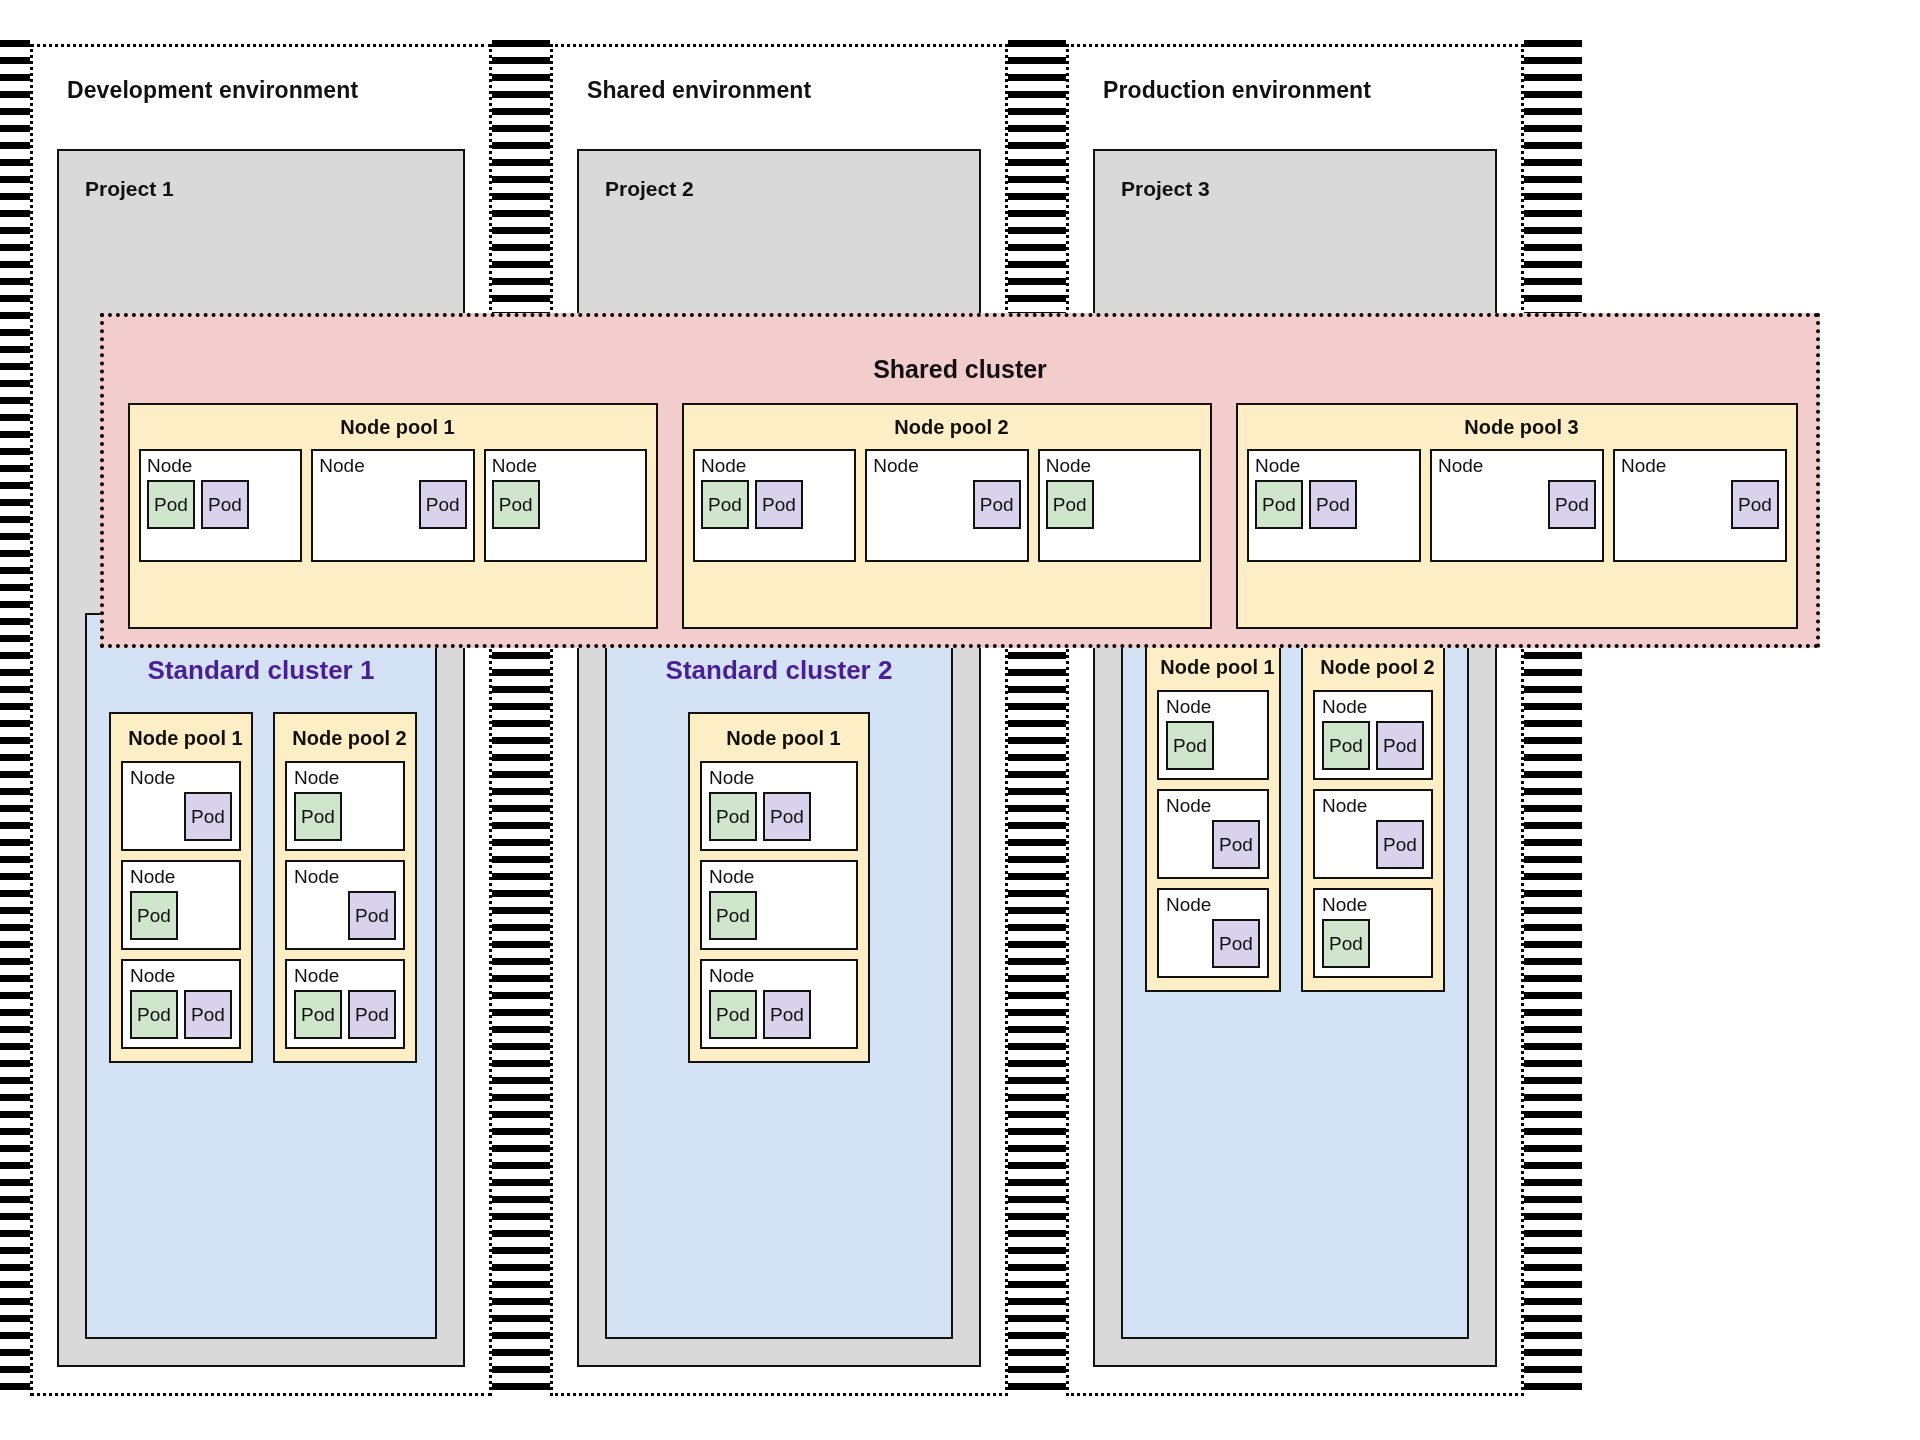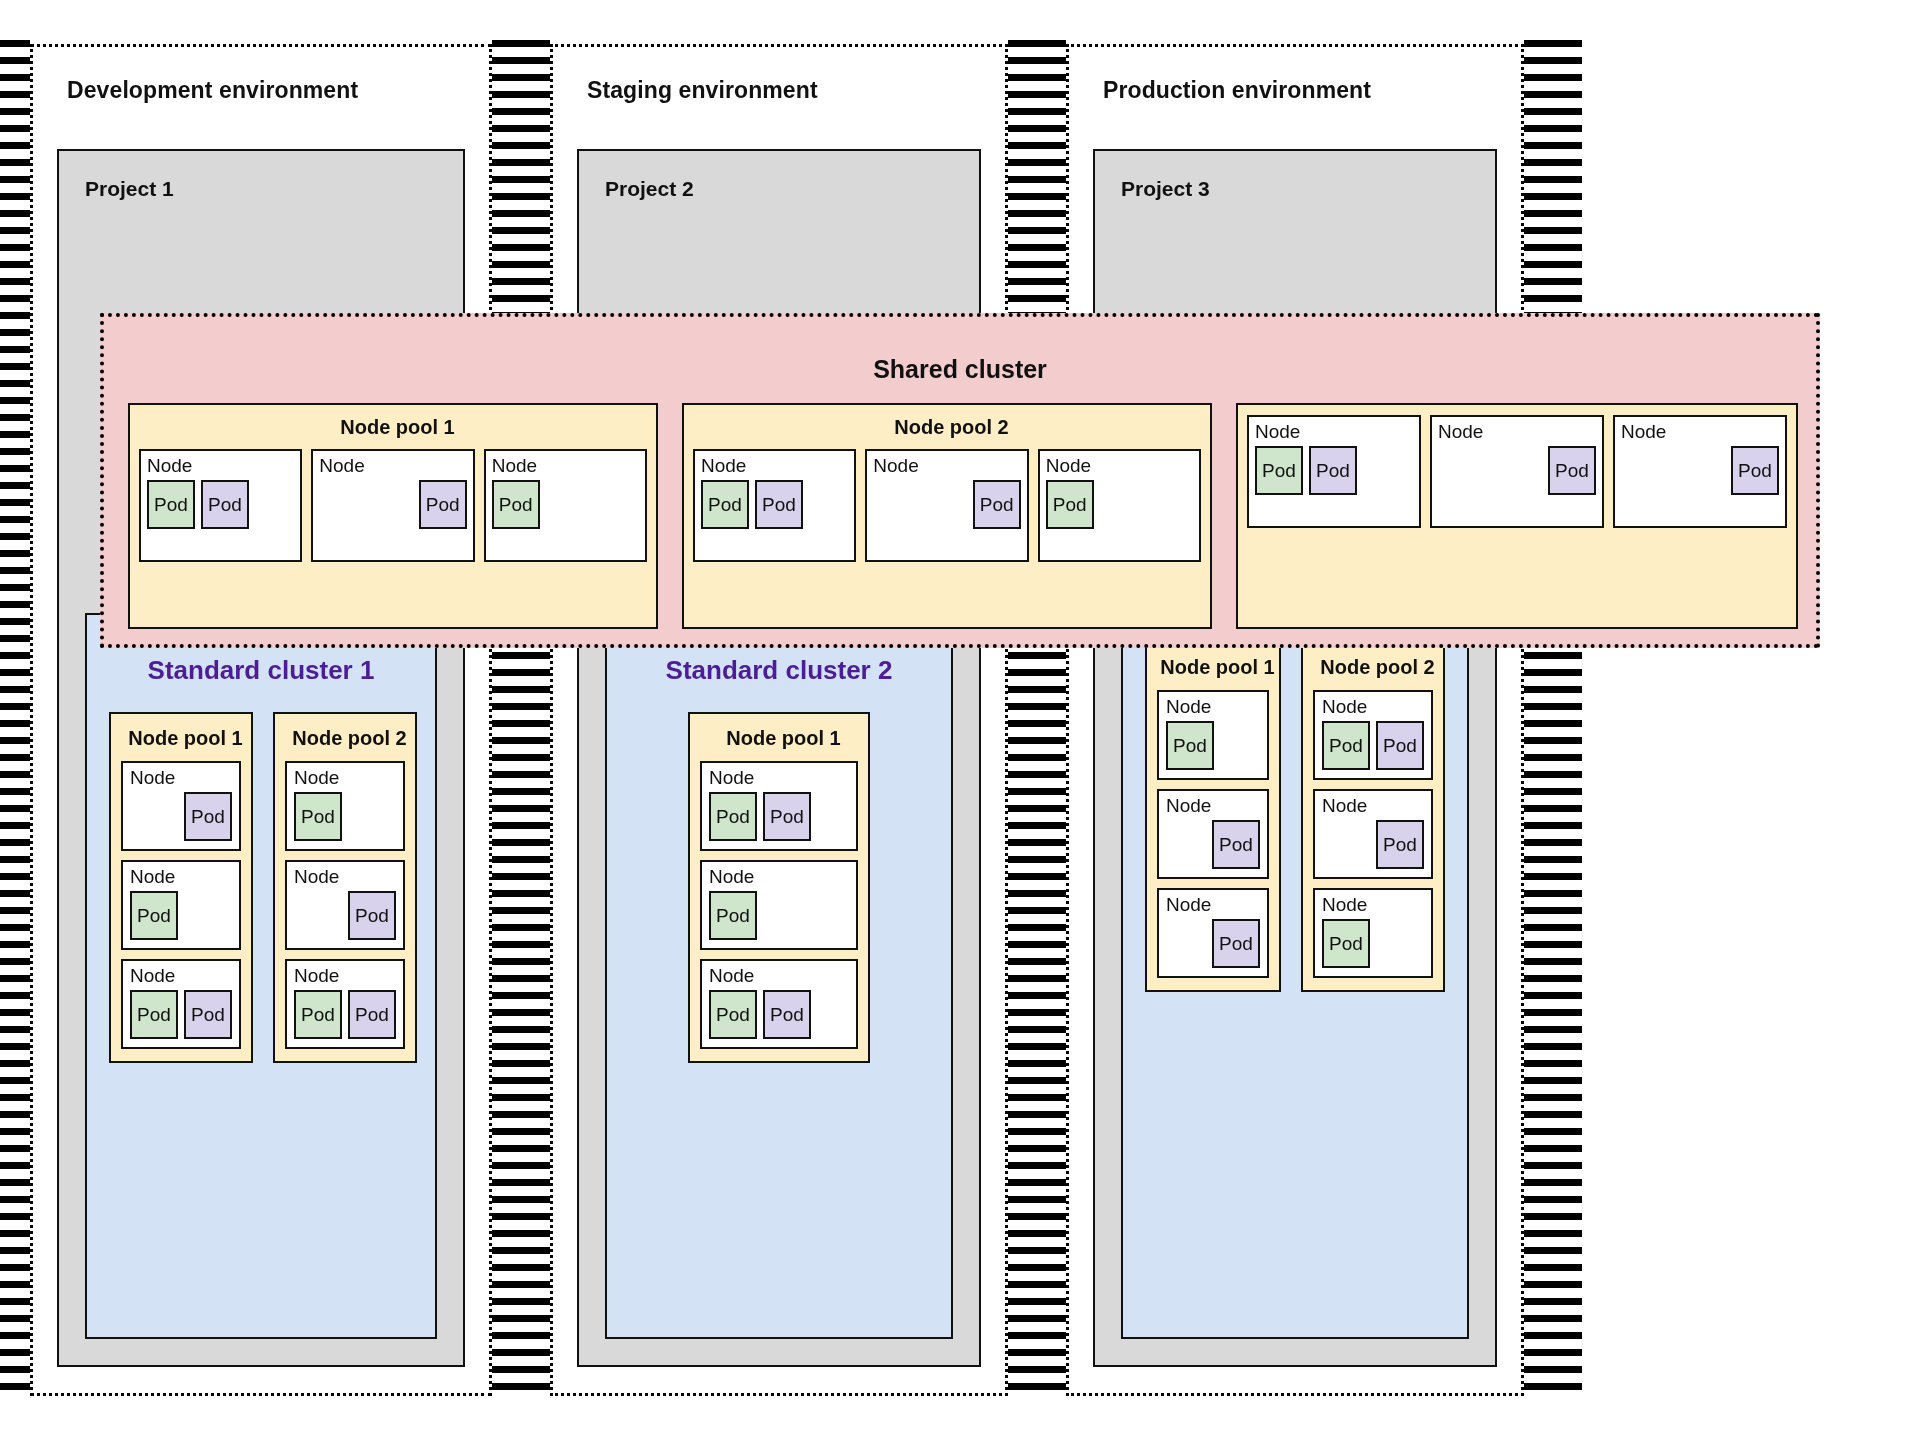--- a/index.html
+++ b/index.html
@@ -212,21 +212,21 @@
                       <div class="pod purple">Pod</div>
                     </div>
                   </div>
                 </div>
               </div>
             </div>
           </div>
         </div>
       </div>
       <div class="env" style="left: 550px; width: 458px;">
-        <div class="env-title">Staging environment</div>
+        <div class="env-title">Shared environment</div>
         <div class="project">
           <div class="project-title">Project 2</div>
           <div class="stdcluster" style="inset: 462px 26px 26px;">
             <div class="std-title">Standard cluster 2</div>
             <div class="std-pools" style="justify-content: center;">
               <div class="nodepool" style="flex: 0 0 182px;">
                 <div class="np-title">Node pool 1</div>
                 <div class="np-nodes vertical">
                   <div class="node">
                     <div class="node-label">Node</div>
@@ -357,20 +357,21 @@
           </div>
           <div class="node">
             <div class="node-label">Node</div>
             <div class="pods left">
               <div class="pod green">Pod</div>
             </div>
           </div>
         </div>
       </div>
     <div class="nodepool sc-pool" id="sc-pool-2">
+        <div class="np-title">Node pool 3</div>
         <div class="np-nodes">
           <div class="node">
             <div class="node-label">Node</div>
             <div class="pods left">
               <div class="pod green">Pod</div>
               <div class="pod purple">Pod</div>
             </div>
           </div>
           <div class="node">
             <div class="node-label">Node</div>

